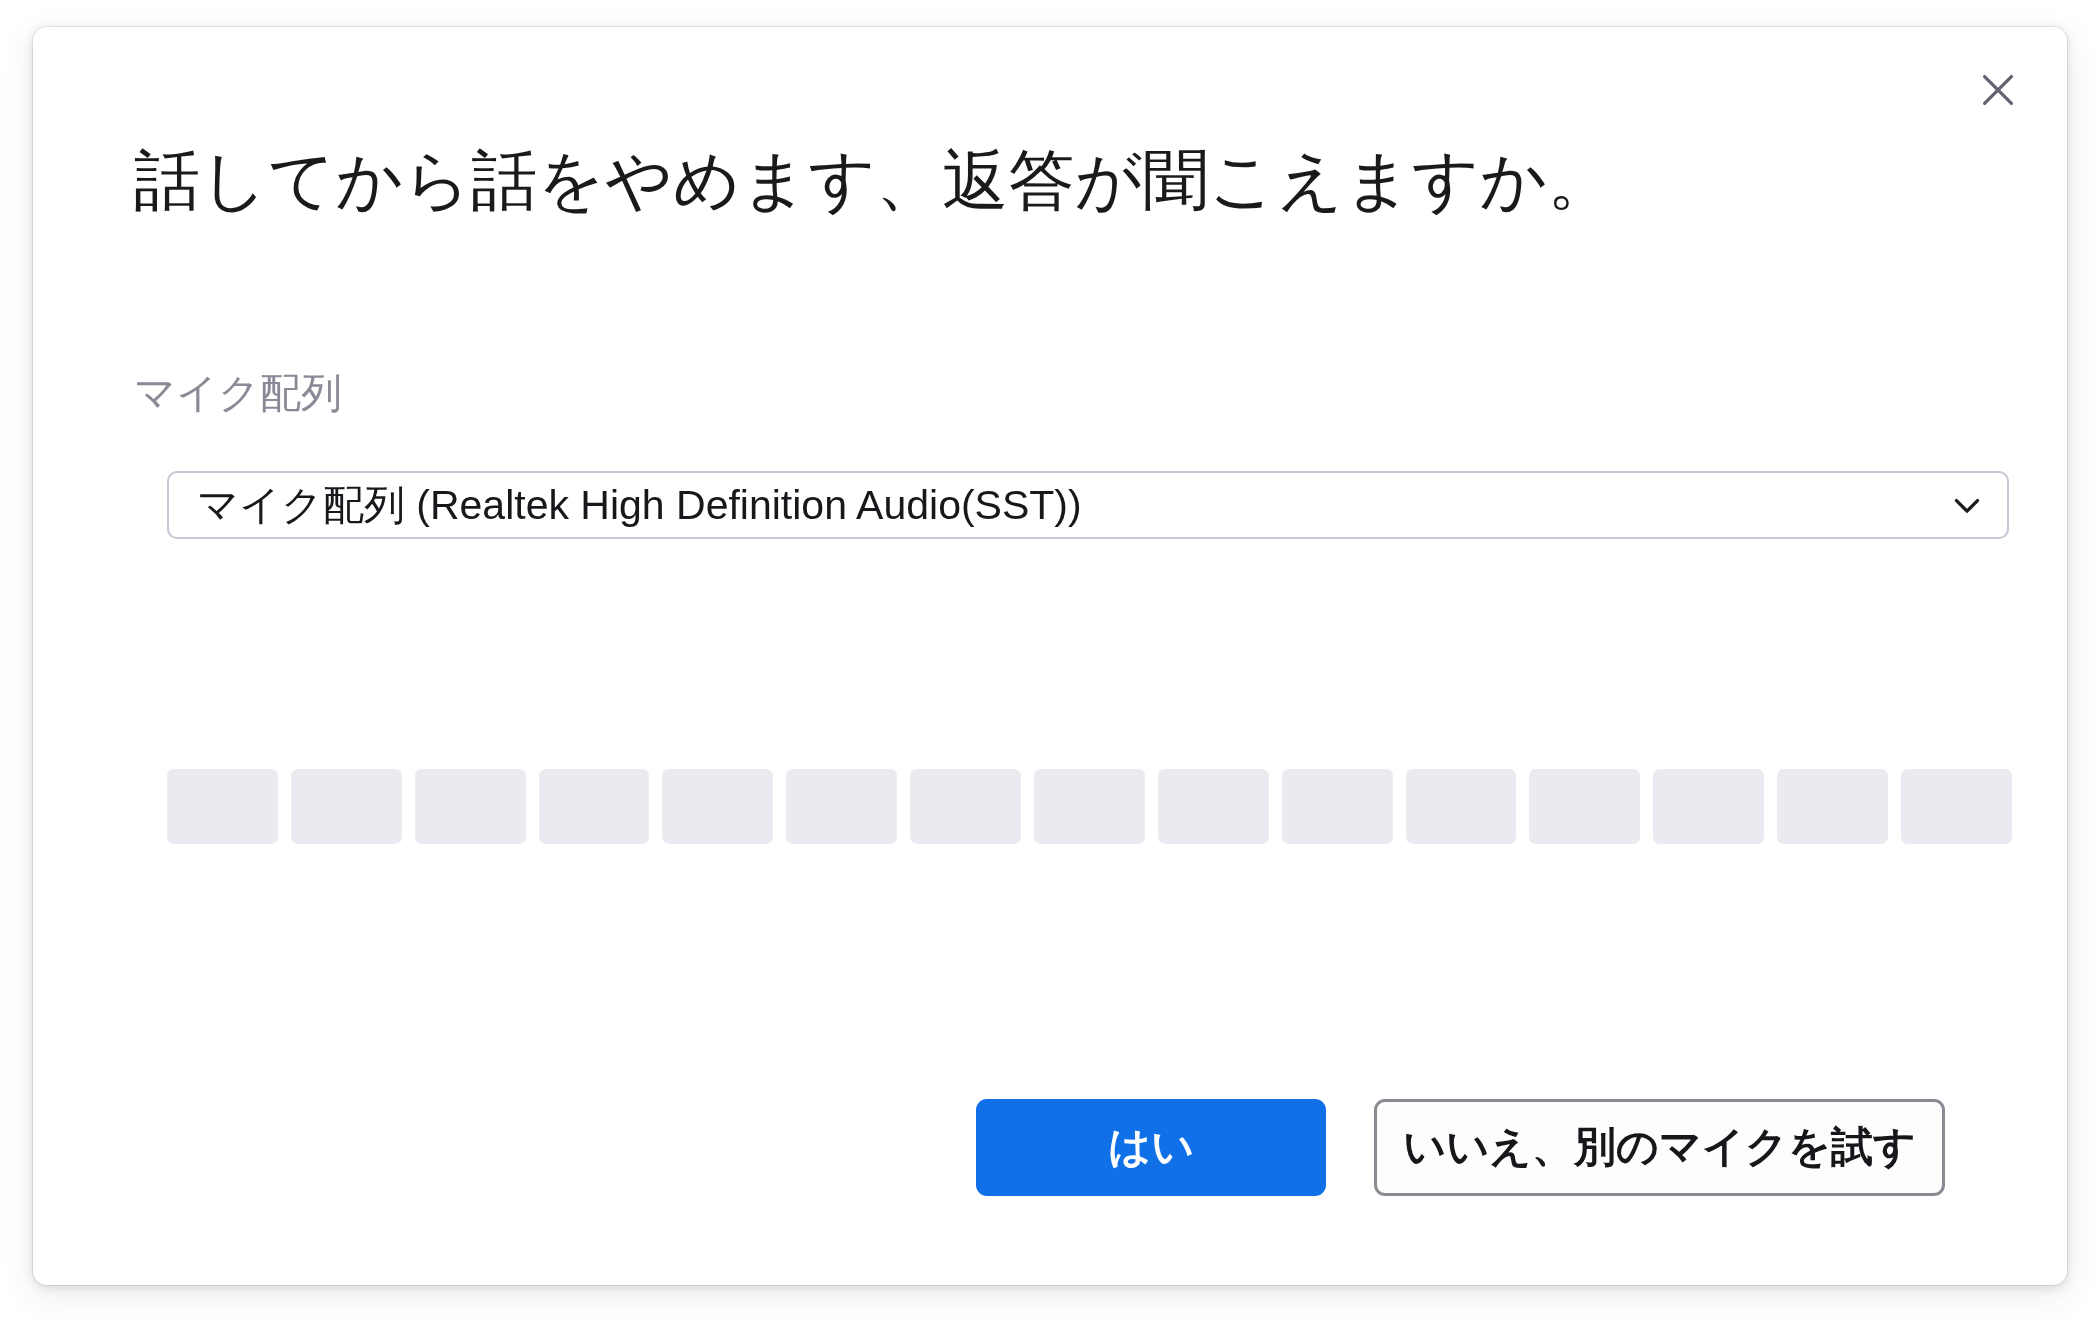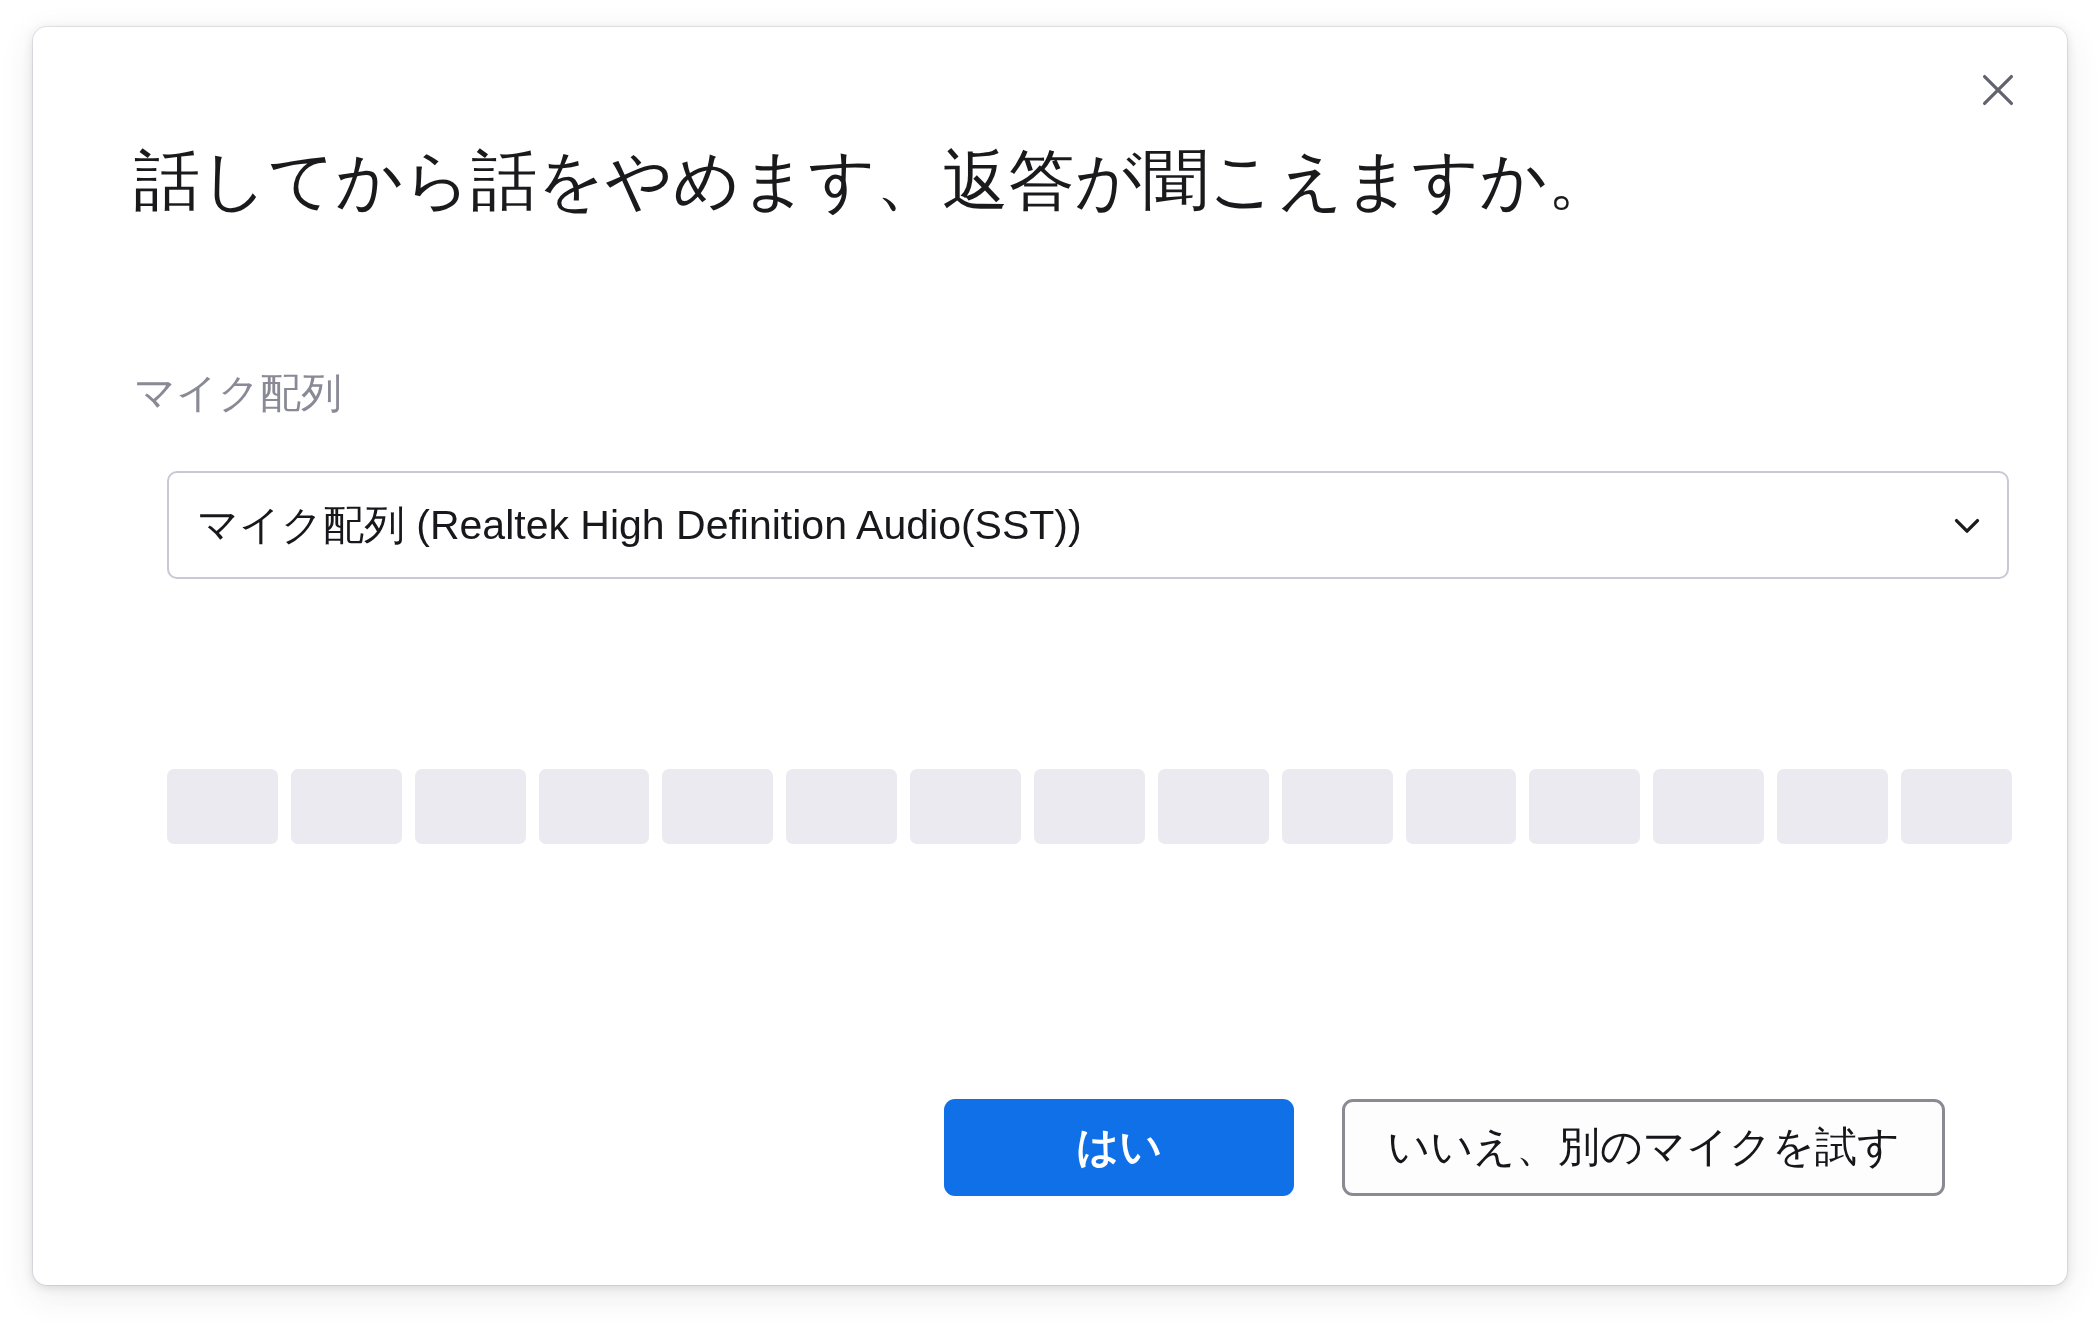--- a/index.html
+++ b/index.html
@@ -80,21 +80,21 @@
     font-weight: 400;
     white-space: nowrap;
   }
 
   
   .select-wrap {
     position: absolute;
     left: 134px;
     top: 444px;
     width: 1842px;
-    height: 108px;
+    height: 68px;
     border-radius: 24px;
   }
   .select-box {
     position: relative;
     width: 100%;
     height: 100%;
     box-sizing: border-box;
     background: #ffffff;
     border: 2px solid #c9c8d6;
     border-radius: 10px;
@@ -178,22 +178,22 @@
     min-width: 350px;
     padding: 0 34px;
     font-weight: 700;
     margin-right: 48px;
   }
   .btn-secondary {
     background: #fdfdfd;
     color: #17171b;
     border: 3px solid #8a8a93;
     height: 97px;
-    padding: 0 42px;
-    font-weight: 400;
+    padding: 0 26px;
+    font-weight: 700;
   }
 </style>
 </head>
 <body>
 
 <div id="stage">
 
   <div class="dialog">
 
     <button class="close-btn" aria-label="閉じる">

